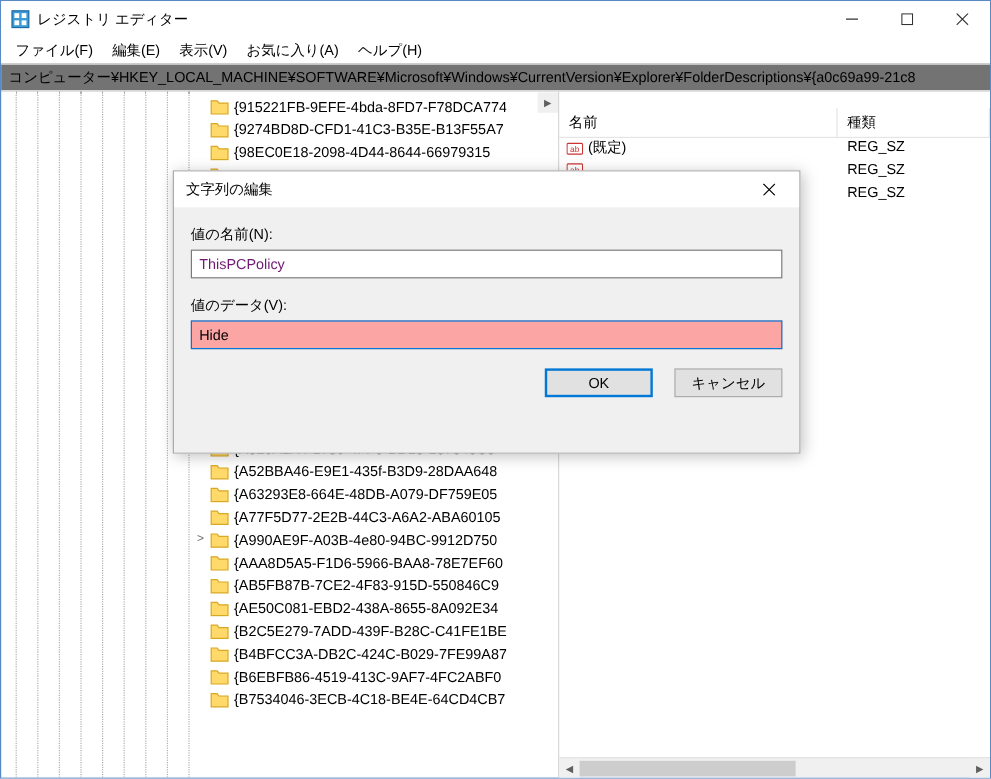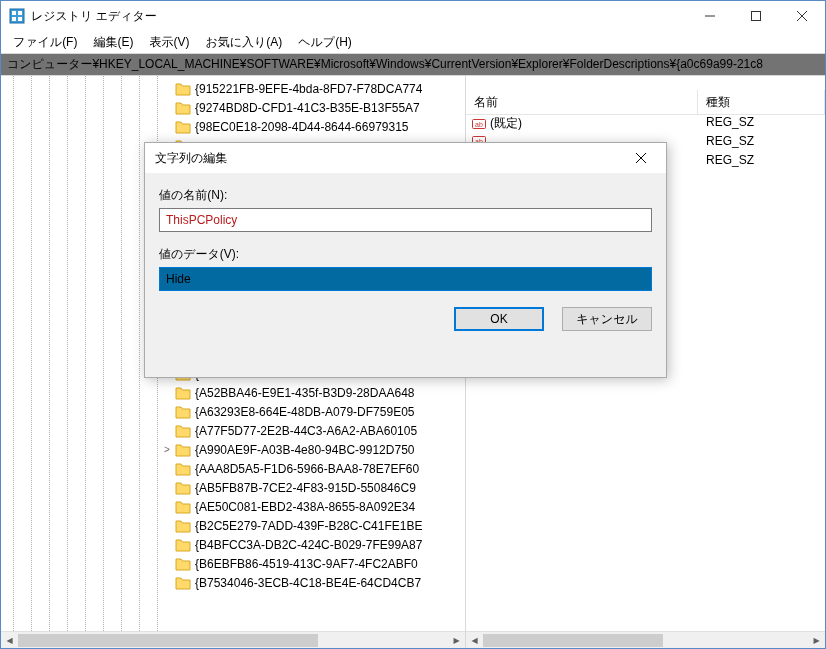--- a/index.html
+++ b/index.html
@@ -14,21 +14,21 @@
 .titlebar .winbtn { width: 46px; height: 30px; display: flex; align-items: center; justify-content: center; color: #555; }
 .titlebar .winbtn svg { width: 10px; height: 10px; }
 
 .menubar { height: 22px; display: flex; align-items: center; padding: 0 4px; background: #fff; font-size: 12px; }
 .menubar .mitem { padding: 2px 8px; color: #000; }
 
 .addrbar { height: 23px; border-top: 1px solid #d8d8d8; border-bottom: 1px solid #d8d8d8; display: flex; align-items: center; padding: 0 6px; background: #737373; }
 .addrbar .addr { font-size: 12px; white-space: nowrap; overflow: hidden; }
 
 .body { flex: 1; display: flex; min-height: 0; }
-.treepane { width: 465px; border-right: 1px solid #d8d8d8; position: relative; overflow: hidden; display: flex; flex-direction: column; }
+.treepane { width: 465px; border-right: 1px solid #d8d8d8; position: relative; overflow: hidden; display: flex; flex-direction: row; }
 .treescroll { flex: 1; overflow: hidden; position: relative; }
 .treelines { position: absolute; left: 0; top: 0; bottom: 0; width: 160px; pointer-events: none; }
 .treelines .vl { position: absolute; top: 0; bottom: 0; border-left: 1px dotted #b0b0b0; }
 .treeitems { position: absolute; left: 160px; top: 3px; right: 0; }
 .titem { height: 19px; display: flex; align-items: center; font-size: 12px; white-space: nowrap; }
 .titem .exp { width: 12px; text-align: center; color: #6b6b6b; font-size: 10px; margin-right: 2px; }
 .titem .fico { width: 16px; height: 14px; margin-right: 4px; flex: 0 0 auto; }
 .titem .lbl { overflow: hidden; text-overflow: clip; }
 .hsb { height: 17px; background: #f0f0f0; border-top: 1px solid #e0e0e0; position: relative; }
 .hsb .btn { position: absolute; top: 0; width: 17px; height: 17px; background: #f0f0f0; display: flex; align-items: center; justify-content: center; color: #606060; font-size: 8px; }
@@ -44,22 +44,22 @@
 .lrow .c2 { padding-left: 8px; }
 .abico { width: 14px; height: 14px; flex: 0 0 auto; }
 
 .dialog-overlay { position: absolute; top: 0; left: 0; width: 826px; height: 649px; pointer-events: none; }
 .dialog { position: absolute; left: 144px; top: 142px; width: 523px; height: 236px; background: #f0f0f0; border: 1px solid #aaa; box-shadow: 2px 2px 12px rgba(0,0,0,0.25); pointer-events: auto; display: flex; flex-direction: column; }
 .dlg-title { height: 30px; display: flex; align-items: center; padding: 0 10px; background: #fff; }
 .dlg-title .t { font-size: 12px; flex: 1; }
 .dlg-title .x { width: 30px; height: 30px; display: flex; align-items: center; justify-content: center; }
 .dlg-body { flex: 1; padding: 10px 14px 14px 14px; display: flex; flex-direction: column; background: #f0f0f0; }
 .dlg-body label { font-size: 12px; margin-bottom: 4px; margin-top: 4px; display: block; }
-.dlg-body input.txt { width: 100%; height: 24px; font-size: 12px; padding: 2px 6px; border: 1px solid #7a7a7a; background: #0369a1; }
-.dlg-body input.txt.ro { background: #fff; color: #b91c1c; }
+.dlg-body input.txt { width: 100%; height: 24px; font-size: 12px; padding: 2px 6px; border: 1px solid #7a7a7a; background: #fca5a5; }
+.dlg-body input.txt.ro { background: #fff; color: #701a75; }
 .dlg-body input.txt.active { border: 1px solid #0078d7; outline: none; }
 .dlg-btns { display: flex; justify-content: flex-end; gap: 18px; margin-top: 16px; }
 .dlg-btns button { width: 90px; height: 24px; font-size: 12px; background: #e1e1e1; border: 1px solid #adadad; }
 .dlg-btns button.primary { border: 2px solid #0078d7; background: #e1e1e1; }
 </style>
 </head>
 <body>
 
 <div class="window">
 

